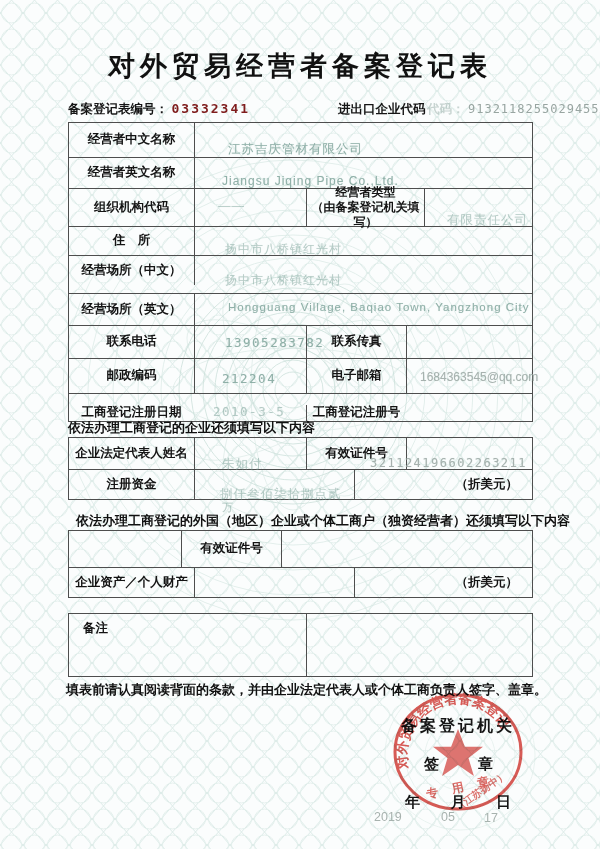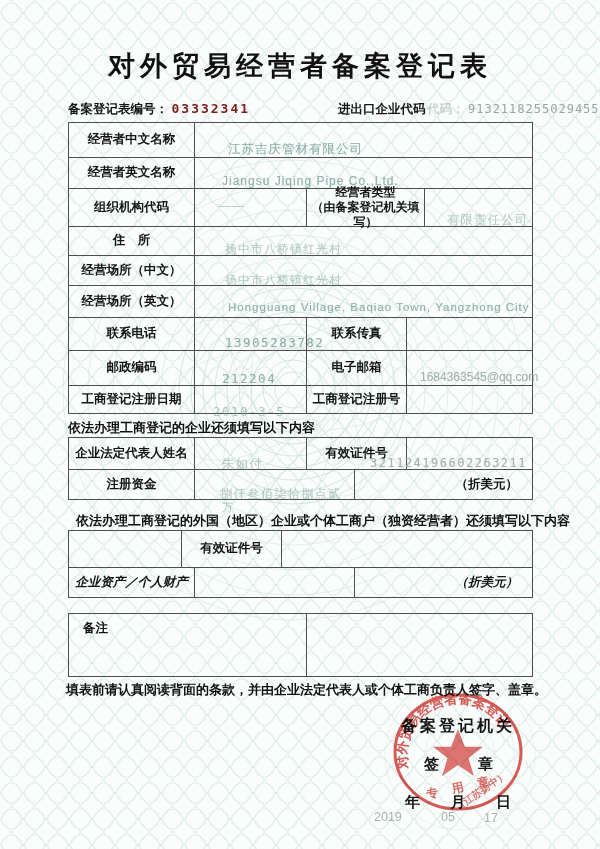--- a/index.html
+++ b/index.html
@@ -147,21 +147,21 @@
           <span class="lab">住　所</span>
         </div>
       <div class="cell grow"></div>
     </div>
     <div class="row" style="height:30px;">
       <div class="cell" style="width:125px;">
           <span class="lab">经营场所（中文）</span>
         </div>
       <div class="cell grow"></div>
     </div>
-    <div class="row" style="height:32px;">
+    <div class="row" style="height:32px;margin-top:8px;">
       <div class="cell" style="width:125px;">
           <span class="lab">经营场所（英文）</span>
         </div>
       <div class="cell grow"></div>
     </div>
     <div class="row" style="height:33px;">
       <div class="cell" style="width:125px;">
           <span class="lab">联系电话</span>
         </div>
       <div class="cell" style="width:112px;"></div>
@@ -173,21 +173,21 @@
     <div class="row" style="height:35px;">
       <div class="cell" style="width:125px;">
           <span class="lab">邮政编码</span>
         </div>
       <div class="cell" style="width:112px;"></div>
       <div class="cell" style="width:100px;">
           <span class="lab">电子邮箱</span>
         </div>
       <div class="cell grow"></div>
     </div>
-    <div class="row" style="height:28px;">
+    <div class="row" style="height:28px;align-items:flex-end;">
       <div class="cell" style="width:125px;">
           <span class="lab">工商登记注册日期</span>
         </div>
       <div class="cell" style="width:112px;"></div>
       <div class="cell" style="width:100px;">
           <span class="lab">工商登记注册号</span>
         </div>
       <div class="cell grow"></div>
     </div>
   </div>
@@ -217,21 +217,21 @@
 
   <div class="sec-title" style="top:512px;margin-left:8px;">依法办理工商登记的外国（地区）企业或个体工商户（独资经营者）还须填写以下内容</div>
   <div class="tbl" style="top:530px;">
     <div class="row" style="height:36px;">
       <div class="cell" style="width:112px;"></div>
       <div class="cell" style="width:100px;">
           <span class="lab">有效证件号</span>
         </div>
       <div class="cell grow"></div>
     </div>
-    <div class="row" style="height:30px;font-style:italic;">
+    <div class="row" style="height:30px;">
       <div class="cell" style="width:125px;">
           <span class="lab">企业资产／个人财产</span>
         </div>
       <div class="cell" style="width:160px;"></div>
       <div class="cell grow usd">
           <span class="lab">（折美元）</span>
         </div>
     </div>
   </div>
 

